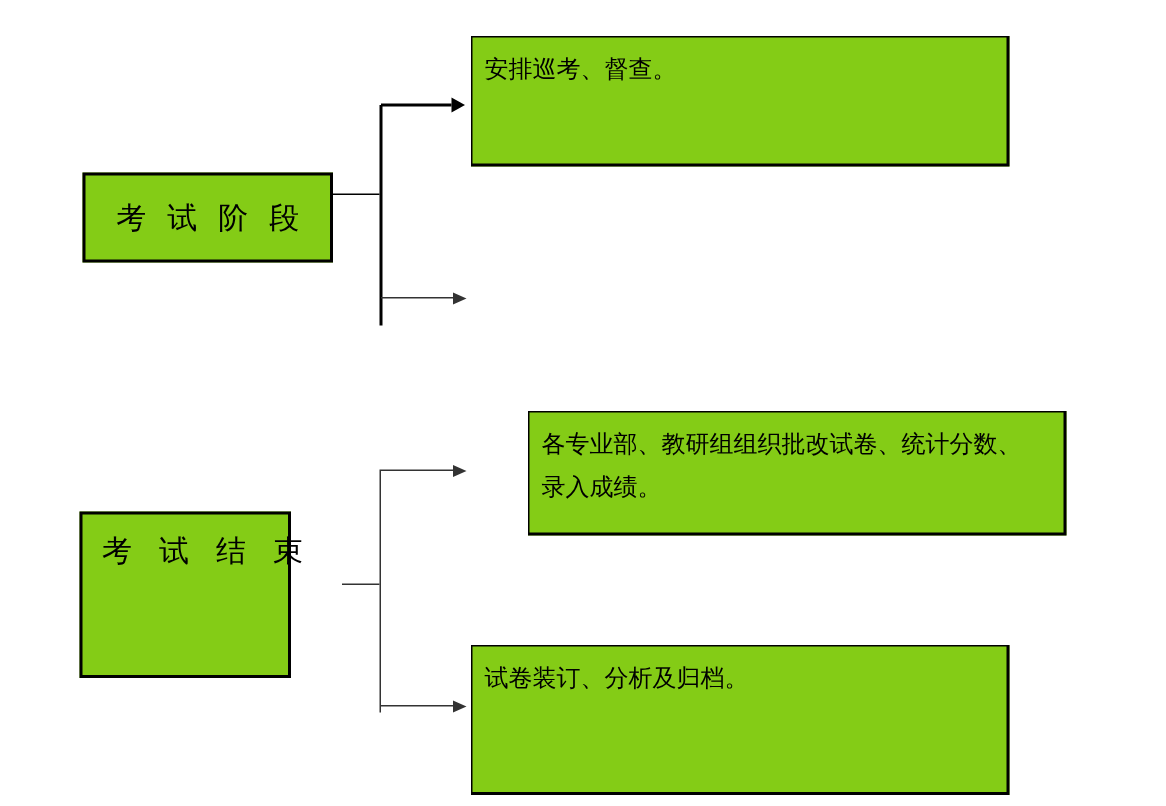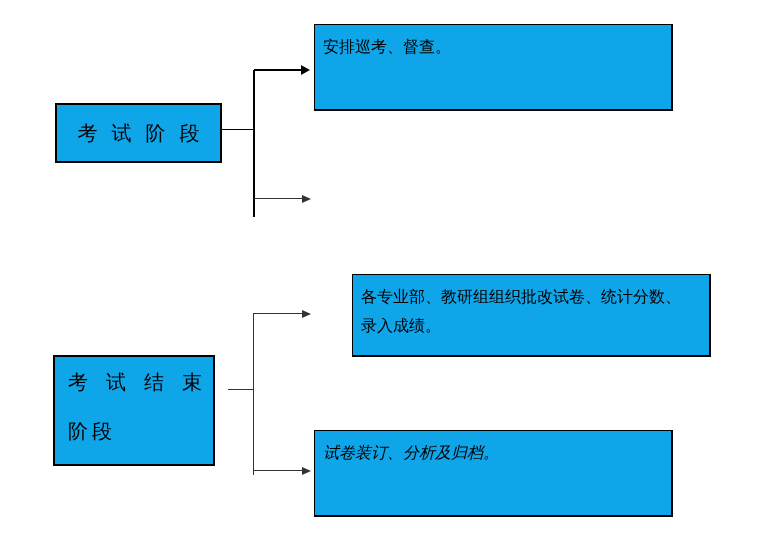--- a/index.html
+++ b/index.html
@@ -12,56 +12,56 @@
     width: 777px;
     height: 537px;
     background: #ffffff;
     color: #000000;
     font-family: "Liberation Sans", sans-serif;
     overflow: hidden;
   }
   .box {
     position: absolute;
     box-sizing: border-box;
-    background: #0ea5e9;
+    background: #84cc16;
   }
   
-  .stage-box { border: 2px solid #000000; }
+  .stage-box { border: 2px solid #000000; margin-top: 12px; }
   .stage1 {
     left: 55px; top: 103px; width: 167px; height: 60px;
     display: flex; align-items: center; justify-content: center;
   }
   .stage1 .stage-line {
     font-size: 20px;
     letter-spacing: 14px;
     margin-right: -14px;
     white-space: nowrap;
   }
   .stage2 {
-    left: 53px; top: 355px; width: 162px; height: 111px;
+    left: 53px; top: 329px; width: 141px; height: 111px;
     padding: 1px 0 0 13px;
   }
   .stage2 .stage-line { line-height: 49px; font-size: 20px; white-space: nowrap; }
   .stage2 .line1 { letter-spacing: 18px; }
   .stage2 .line2 { letter-spacing: 4px; }
   
   .task-box {
     left: 314px;
     width: 359px;
     border: 1px solid #000000;
     border-right-width: 2px;
     border-bottom-width: 2px;
     font-size: 16px;
     line-height: 29px;
     padding: 7px 18px 7px 8px;
   }
   .t1 { top: 24px;  height: 87px; }
   .t2 { top: 153px; height: 89px; }
   .t3 { top: 274px; height: 83px; margin-left: 38px; }
-  .t4 { top: 430px; height: 87px; font-style: italic; }
+  .t4 { top: 430px; height: 100px; }
   
   .line { position: absolute; background: #000000; }
   .line.thin { background: #333333; }
   .arrow { position: absolute; background: #000000; }
   .arrow.thin { background: #333333; }
   .arrow::after {
     content: "";
     position: absolute;
     right: -9px;
     top: 50%;
@@ -98,21 +98,20 @@
   <div class="line v1"></div>
   <div class="arrow a1"></div>
   <div class="arrow thin a2"></div>
 
   <div class="box task-box t1">
     <div class="task-text">安排巡考、督查。</div>
   </div>
 
   <div class="box stage-box stage2">
     <div class="stage-line line1">考试结束</div>
-    <div class="stage-line line2">阶段</div>
   </div>
 
   <div class="line thin stub2"></div>
   <div class="line thin v2"></div>
   <div class="arrow thin a3"></div>
   <div class="arrow thin a4"></div>
 
   <div class="box task-box t3">
     <div class="task-text">各专业部、教研组组织批改试卷、统计分数、录入成绩。</div>
   </div>

